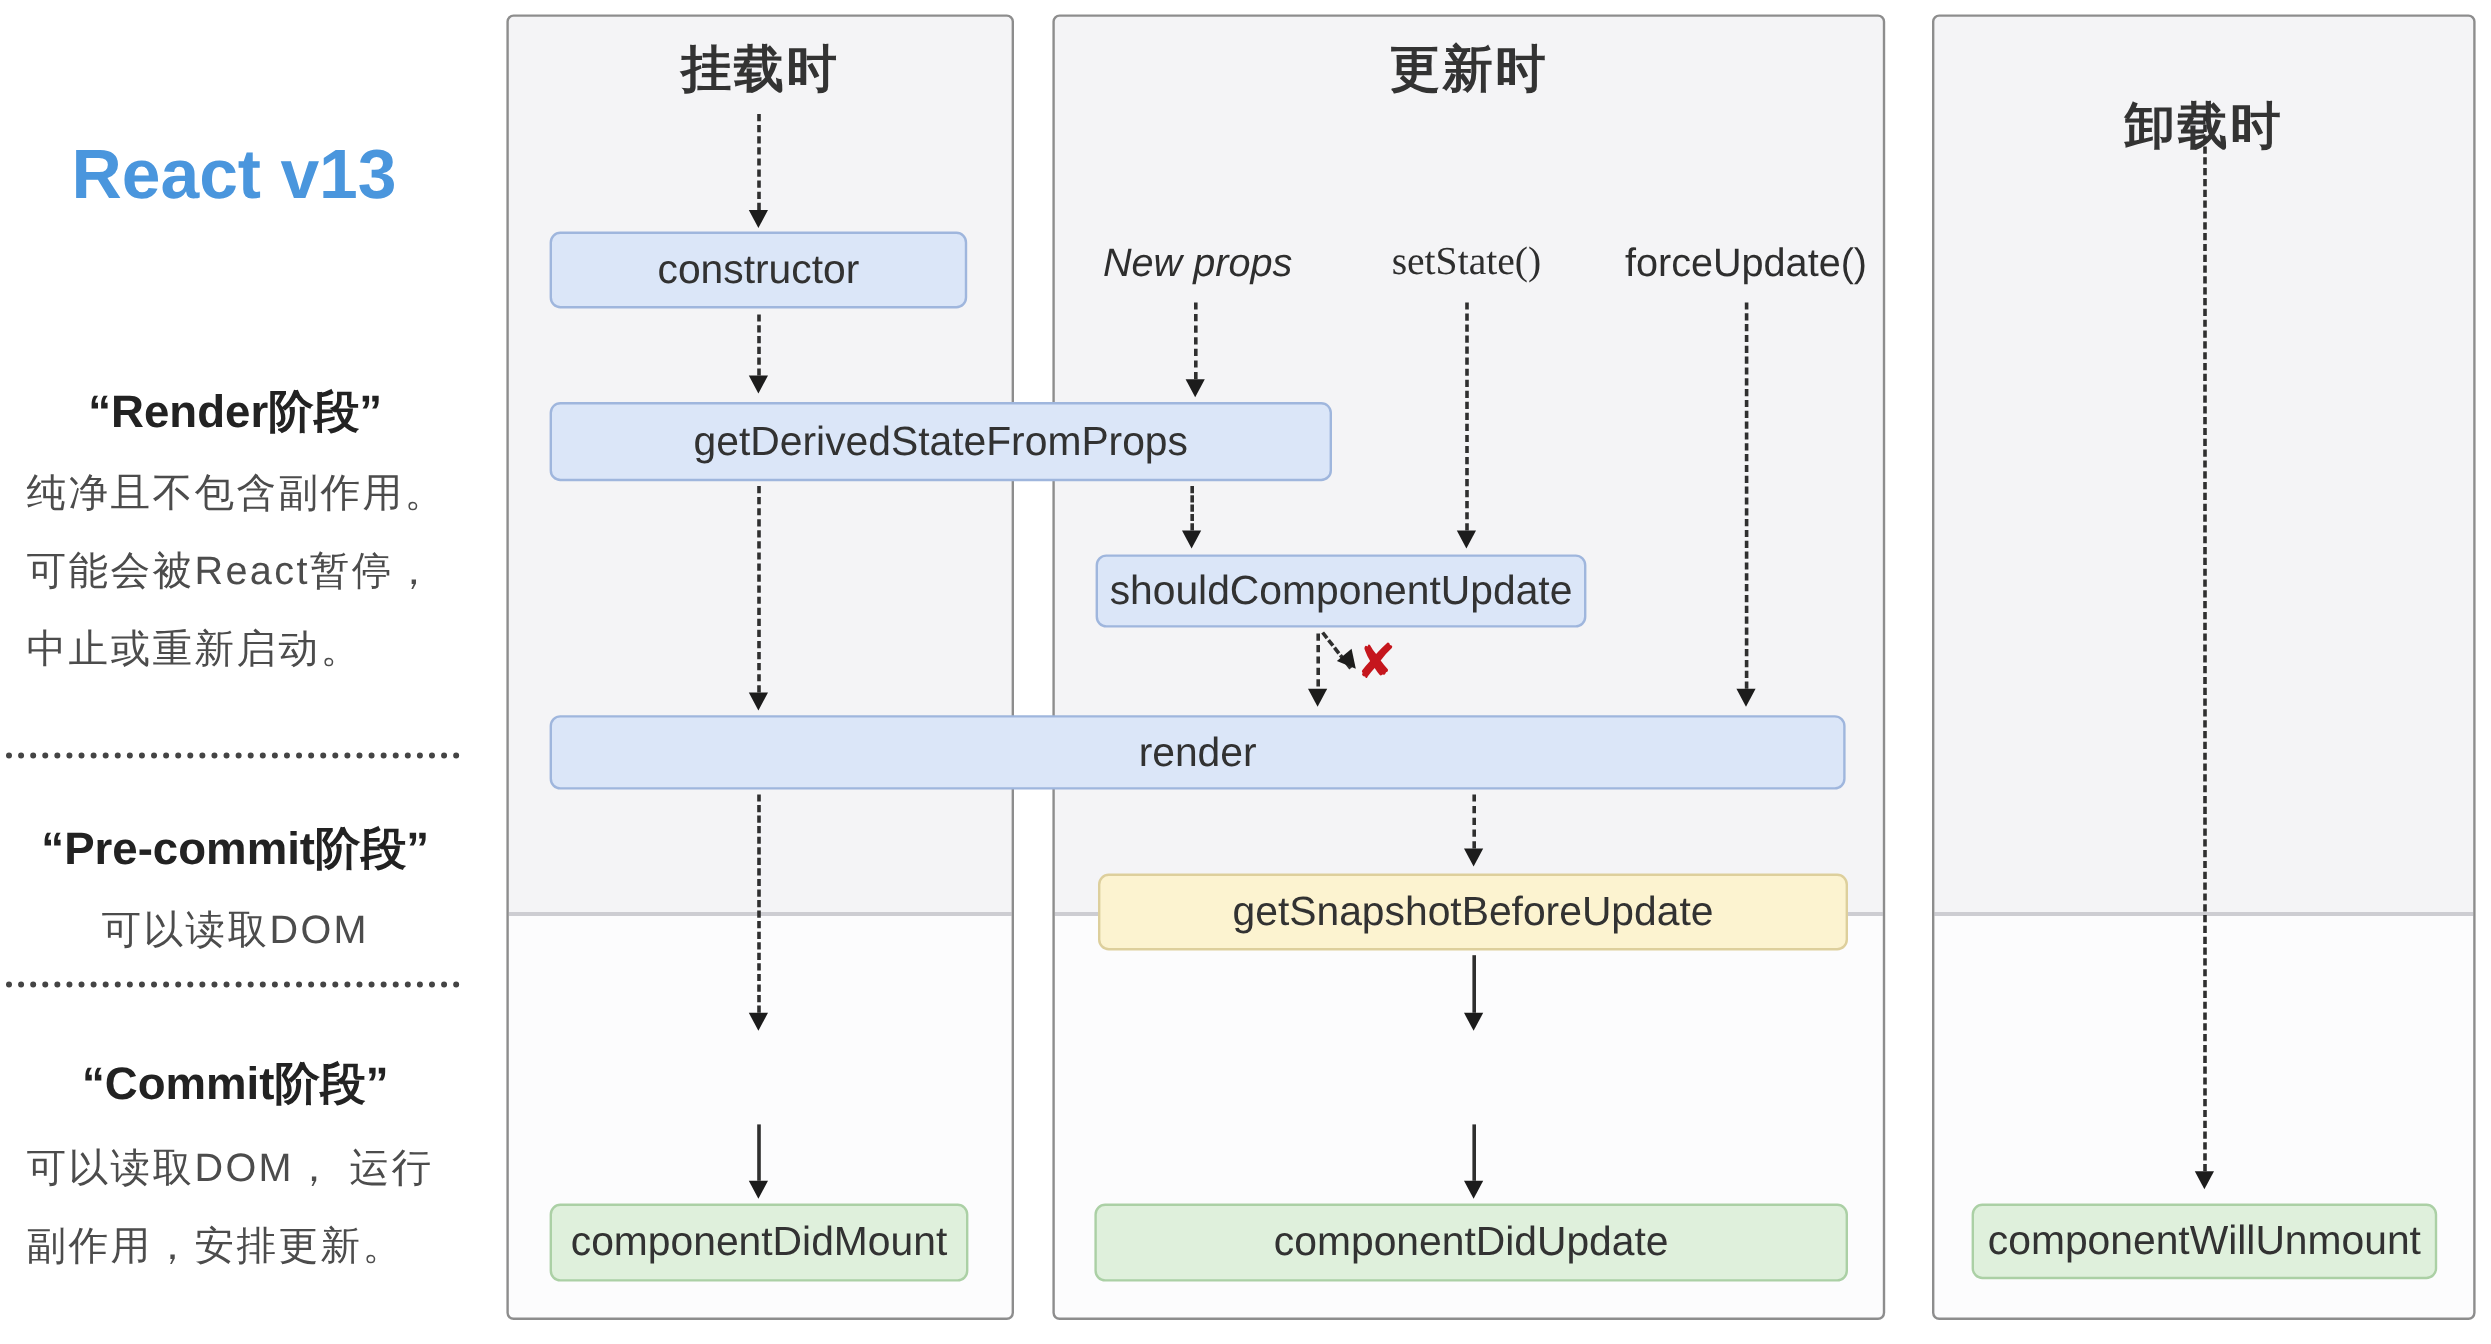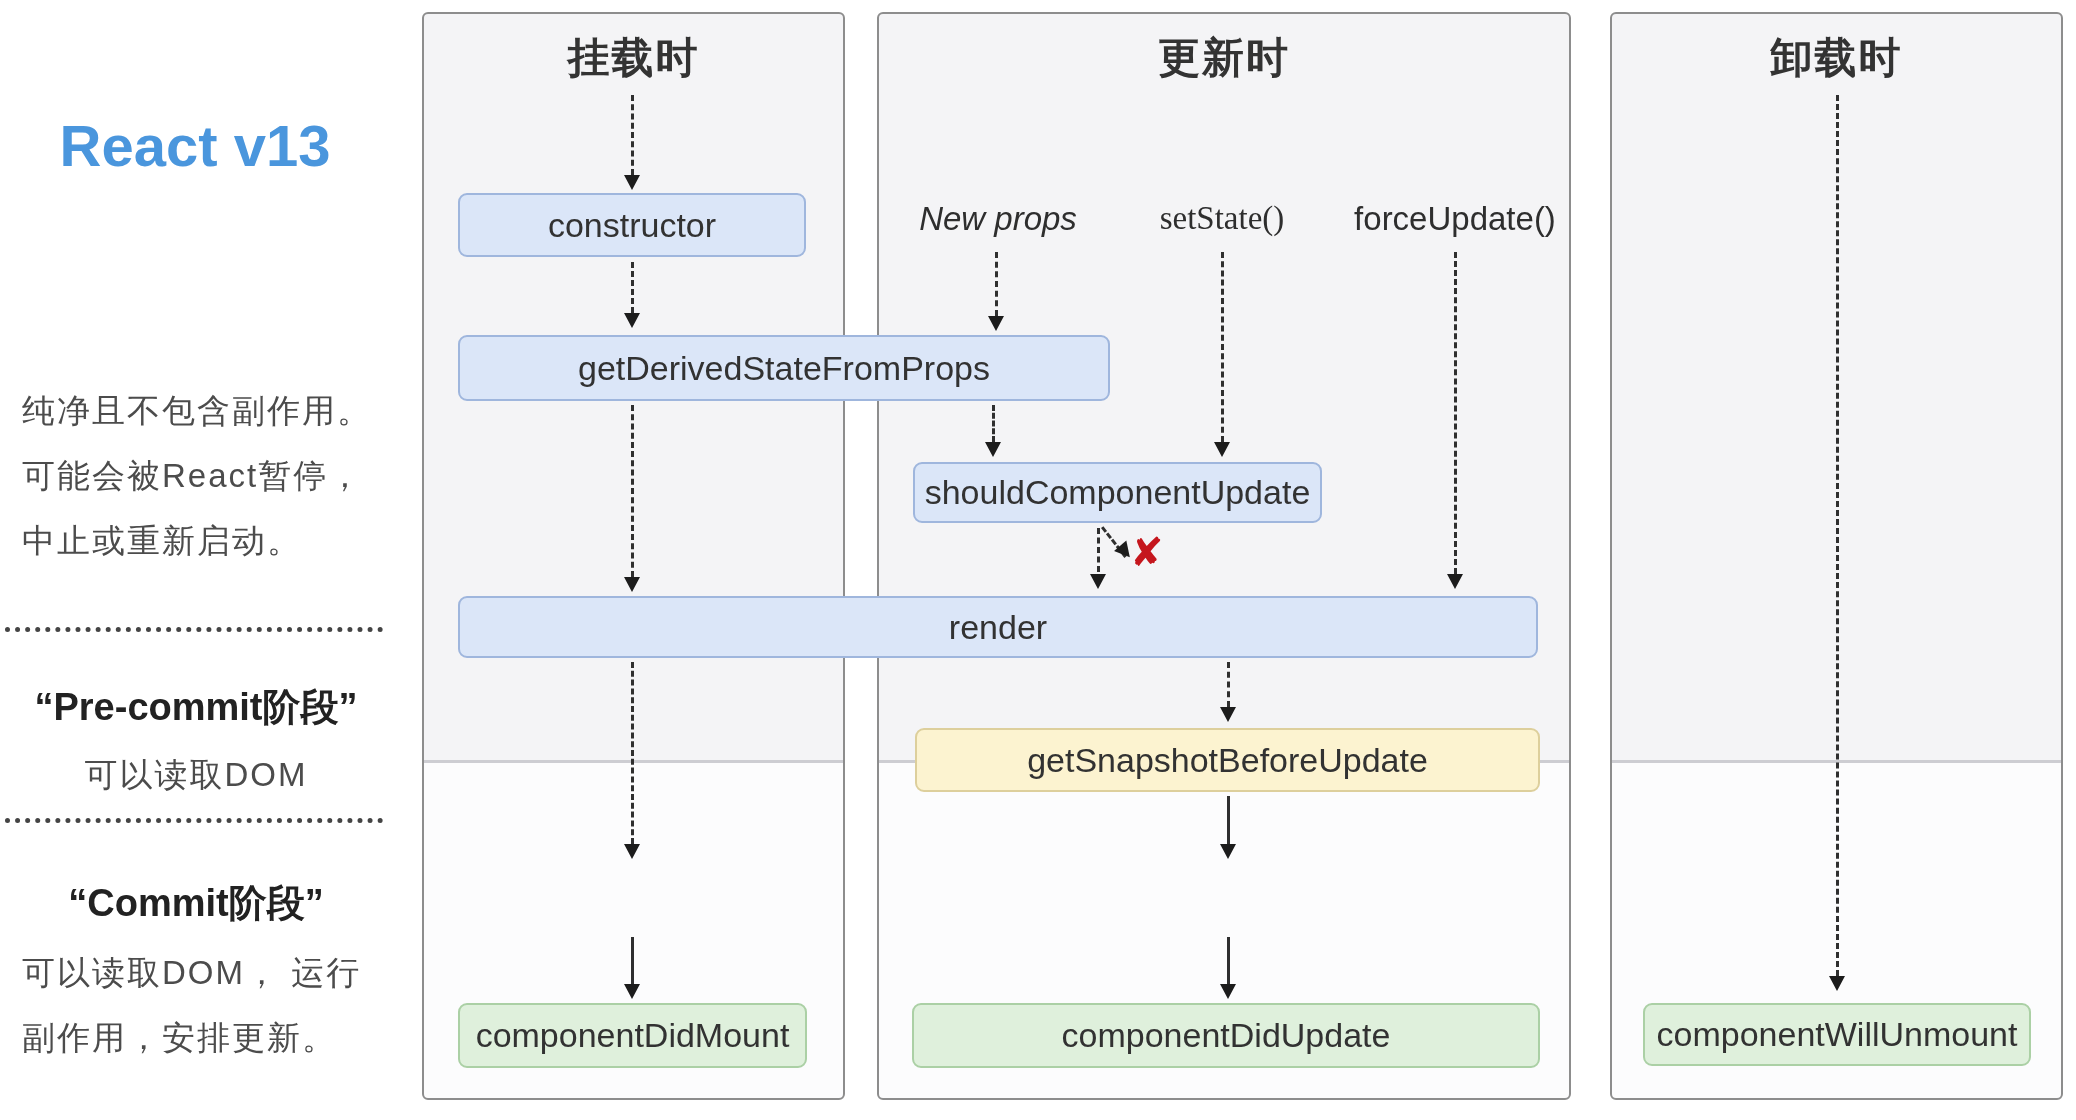--- a/index.html
+++ b/index.html
@@ -54,20 +54,21 @@
     border-top:15px solid #1c1c1c;transform:rotate(-40deg);}
   .red-x{position:absolute;font-size:40px;font-weight:700;color:#c5161d;z-index:3;line-height:40px;}
 </style>
 </head>
 <body>
 
 <div class="stage">
 
   <div class="side-title">React v13</div>
 
+  <div class="phase-heading" style="top:318px;">“Render阶段”</div>
   <div class="phase-body" style="left:22px;top:378px;width:380px;">
     <div>纯净且不包含副作用。</div>
     <div>可能会被React暂停，</div>
     <div>中止或重新启动。</div>
   </div>
 
   <div class="dotted-divider" style="top:627px;"></div>
 
   <div class="phase-heading" style="top:682px;">“Pre-commit阶段”</div>
   <div class="phase-body" style="left:0;top:742px;width:392px;text-align:center;">
@@ -81,21 +82,21 @@
     <div>可以读取DOM， 运行</div>
     <div>副作用，安排更新。</div>
   </div>
 
   <div class="panel" style="left:422px;width:423px;"></div>
   <div class="panel" style="left:877px;width:694px;"></div>
   <div class="panel" style="left:1610px;width:453px;"></div>
 
   <div class="panel-title" style="left:422px;width:423px;">挂载时</div>
   <div class="panel-title" style="left:877px;width:694px;">更新时</div>
-  <div class="panel-title" style="left:1610px;width:453px;">卸载时</div>
+  <div class="panel-title" style="left:1610px;width:453px;margin-top:47px;">卸载时</div>
 
   <div class="trigger it" style="left:898px;width:200px;">New props</div>
   <div class="trigger" style="left:1122px;width:200px;font-family:Liberation Serif, serif;">setState()</div>
   <div class="trigger" style="left:1340px;width:230px;">forceUpdate()</div>
 
   <div class="vd" style="left:631px;top:95px;height:80px;"></div>
   <div class="ah" style="left:624px;top:175px;"></div>
 
   <div class="vd" style="left:631px;top:262px;height:51px;"></div>
   <div class="ah" style="left:624px;top:313px;"></div>

